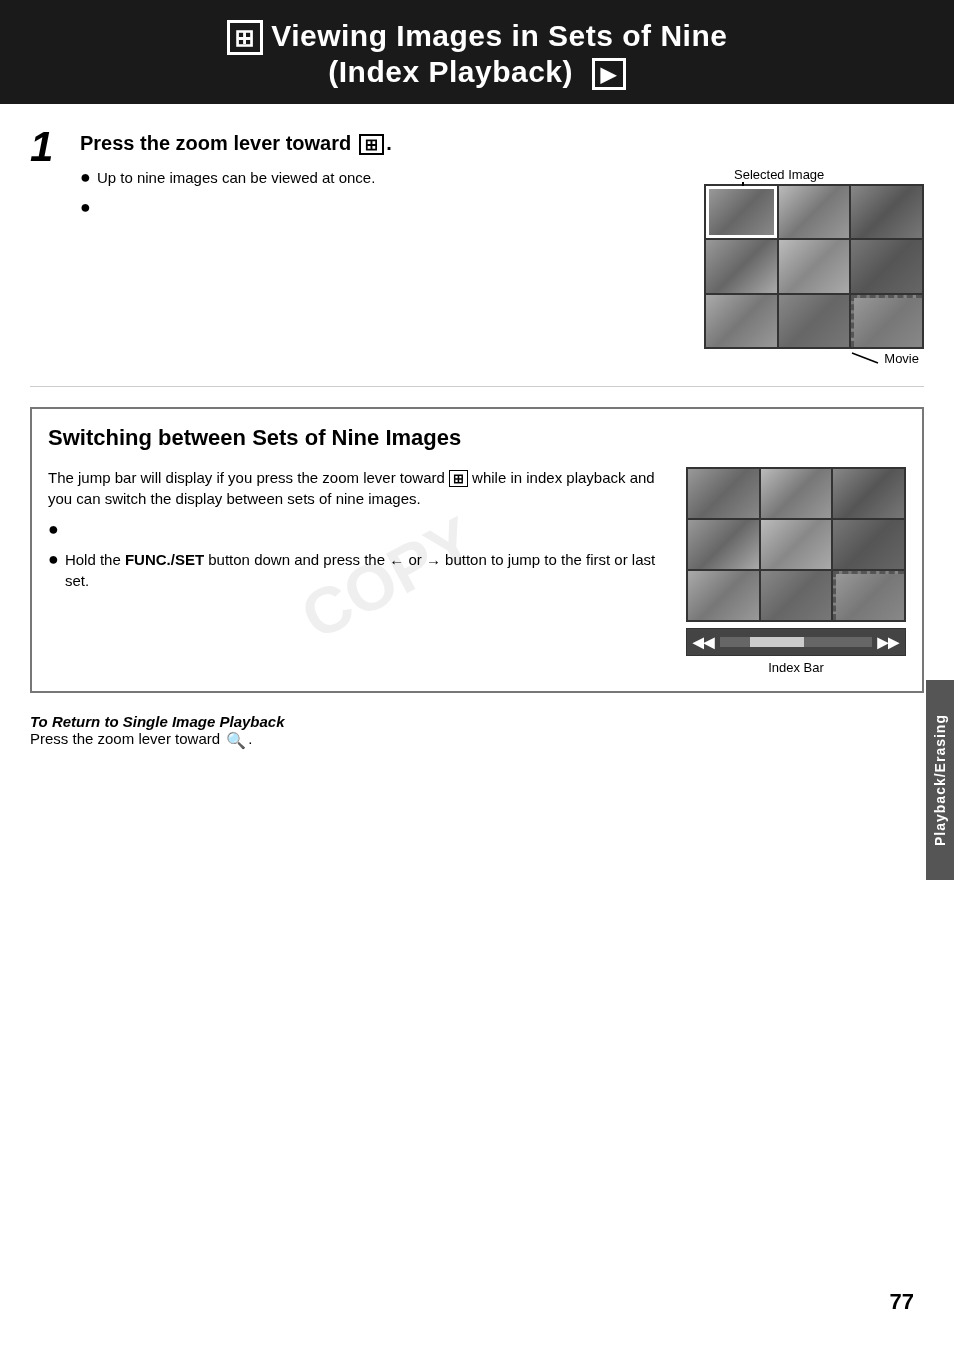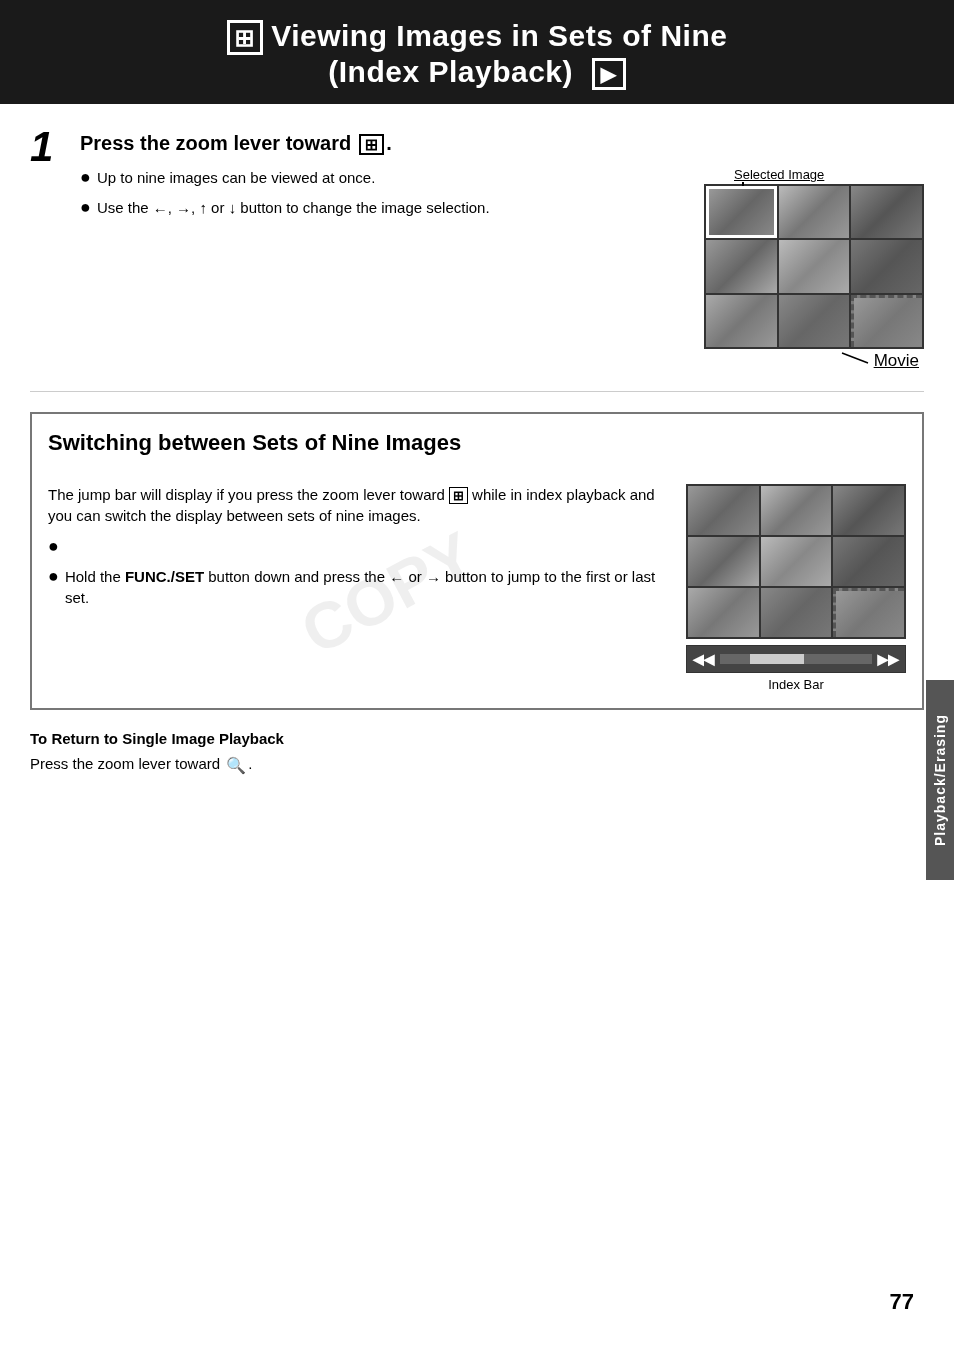--- a/index.html
+++ b/index.html
@@ -80,21 +80,20 @@
       font-size: 18px;
       margin-right: 6px;
       flex-shrink: 0;
       line-height: 1.2;
     }
     .step-image-area {
       min-width: 220px;
       display: flex;
       flex-direction: column;
       align-items: flex-end;
-      text-decoration: underline;
     }
 
     
     .img-grid {
       width: 220px;
       height: 165px;
       display: grid;
       grid-template-columns: repeat(3, 1fr);
       grid-template-rows: repeat(3, 1fr);
       gap: 2px;
@@ -133,21 +132,21 @@
     .switching-section {
       border: 2px solid #777;
       margin: 20px 0;
       padding: 16px 16px 16px 16px;
       position: relative;
     }
     .switching-title {
       font-size: 22px;
       font-weight: 900;
       font-family: Arial Black, Arial, sans-serif;
-      margin-bottom: 28px;
+      margin-bottom: 16px;
       border-bottom: none;
     }
     .switching-body {
       display: flex;
       gap: 4px;
     }
     .switching-text {
       flex: 1;
     }
     .switching-text p {
@@ -211,21 +210,22 @@
       margin-top: 4px;
     }
 
     
     .return-section {
       margin: 16px 0 0 0;
     }
     .return-title {
       font-weight: 900;
       font-size: 15px;
-      margin-bottom: 8px;
+      margin-bottom: 0;
+      font-style: italic;
     }
     .return-text {
       font-size: 15px;
     }
 
     
     .sidebar-tab {
       position: absolute;
       right: 0;
       top: 680px;
@@ -280,21 +280,20 @@
         <span>Press the zoom lever toward </span><span style="border: 2px solid #000; padding: 0px 4px; font-size:16px; margin: 0 2px; font-weight:900;">⊞</span><span>.</span>
       </div>
       <div class="step-body">
         <div class="step-text">
           <div class="bullet-item">
             <span class="bullet-dot">●</span>
             <span>Up to nine images can be viewed at once.</span>
           </div>
           <div class="bullet-item">
             <span class="bullet-dot">●</span>
-            <span>Use the <span style="font-weight:bold;">←</span>, <span style="font-weight:bold;">→</span>, <span style="font-weight:bold;">↑</span> or <span style="font-weight:bold;">↓</span> button to change the image selection.</span>
           </div>
         </div>
         <div class="step-image-area">
           <div style="position:relative;">
             <div style="font-size:13px; margin-bottom:2px; margin-left:30px;">Selected Image</div>
             <div style="position:relative; margin-left:0;">
               <div style="position:absolute; top:-2px; left:38px; width:1.5px; height:16px; background:#000;"></div>
             </div>
             <div class="img-grid">
               <div class="img-cell selected">
@@ -318,21 +317,21 @@
               <div class="img-cell">
                   <div class="img-cell-inner"></div>
                 </div>
               <div class="img-cell">
                   <div class="img-cell-inner"></div>
                 </div>
               <div class="img-cell">
                   <div class="img-cell-inner"></div>
                 </div>
             </div>
-            <div style="display:flex; justify-content:flex-end; margin-top:2px; padding-right:5px; font-size:17px;">
+            <div style="display:flex; justify-content:flex-end; margin-top:2px; padding-right:5px; font-size:13px;">
               <svg width="30" height="14" viewBox="0 0 30 14" style="margin-right:4px;">
                 <line x1="2" y1="2" x2="28" y2="12" stroke="#000" stroke-width="1.5"></line>
               </svg>
               <span>Movie</span>
             </div>
           </div>
         </div>
       </div>
     </div>
   </div>

